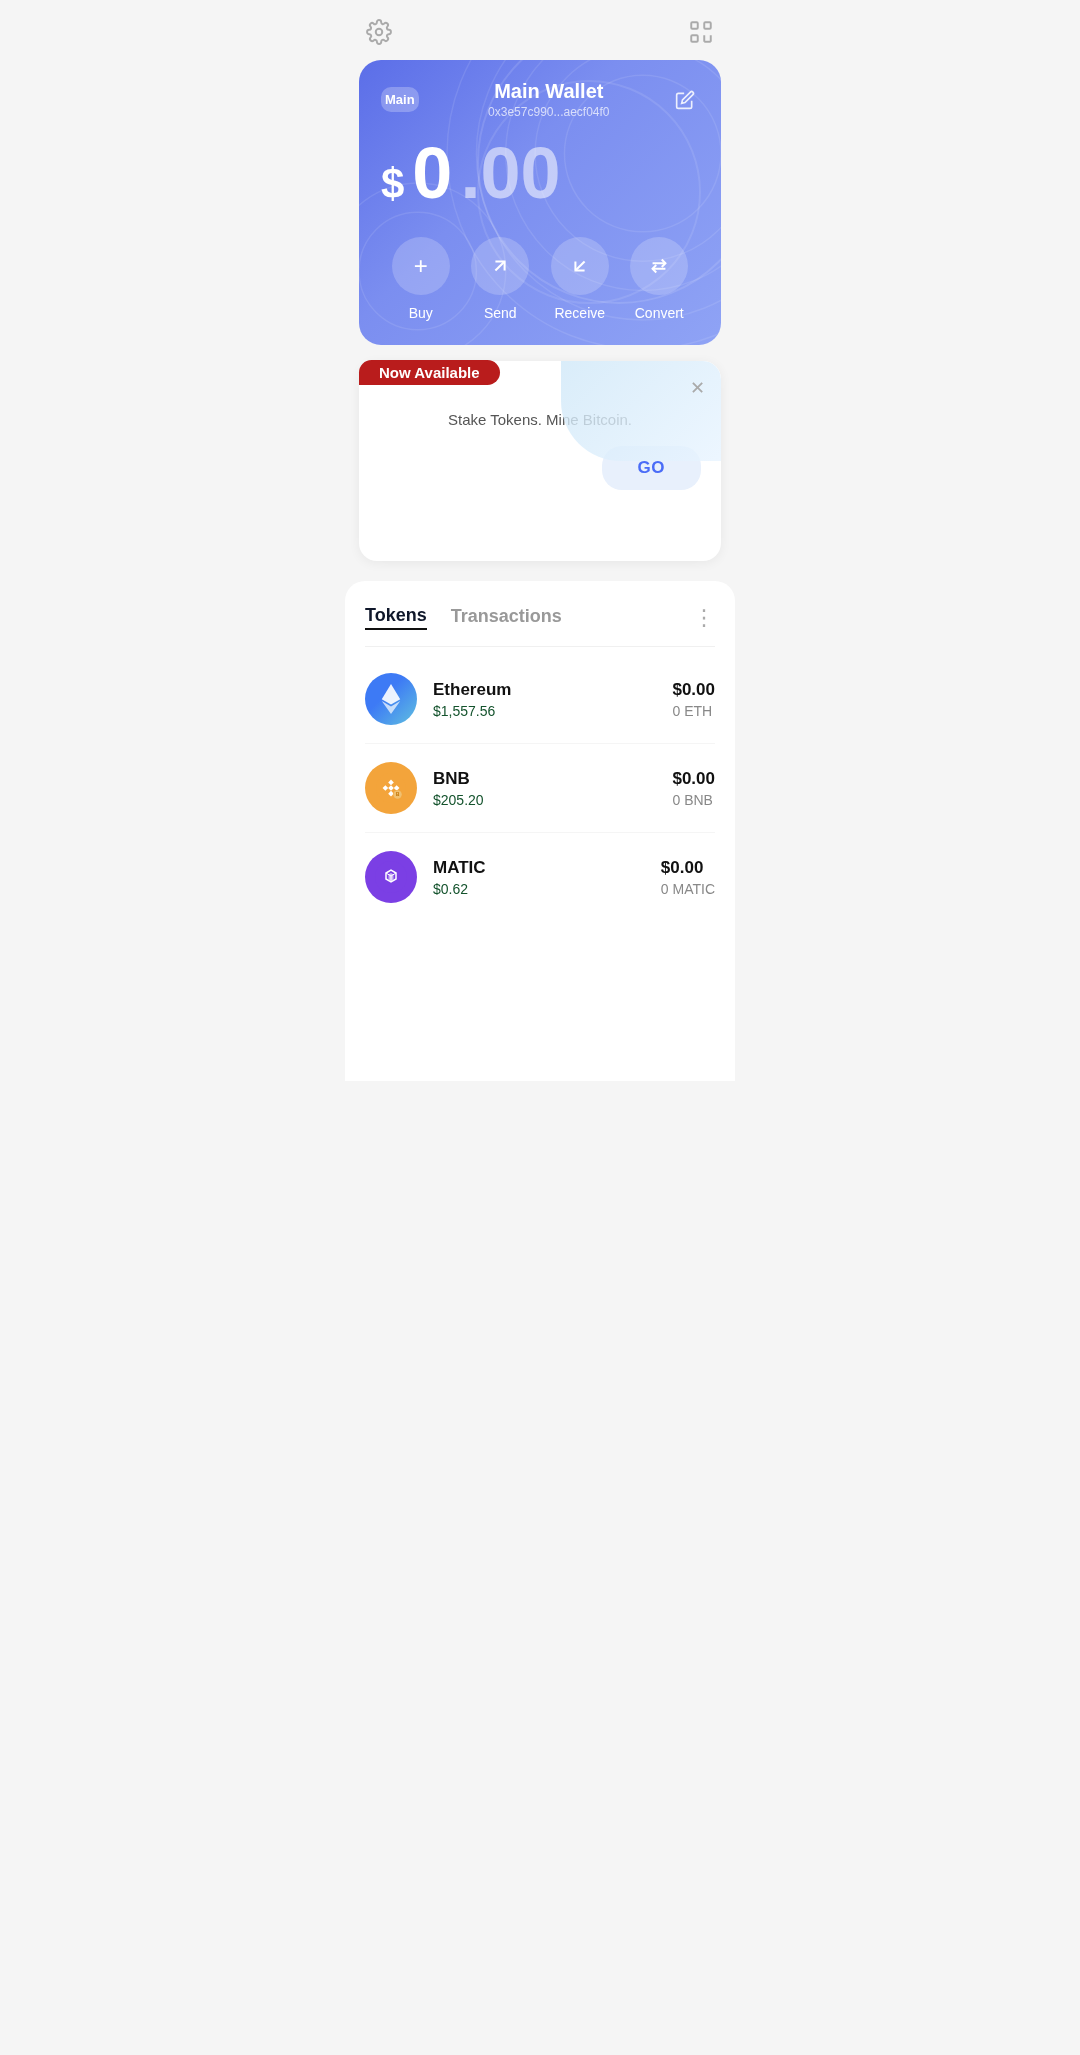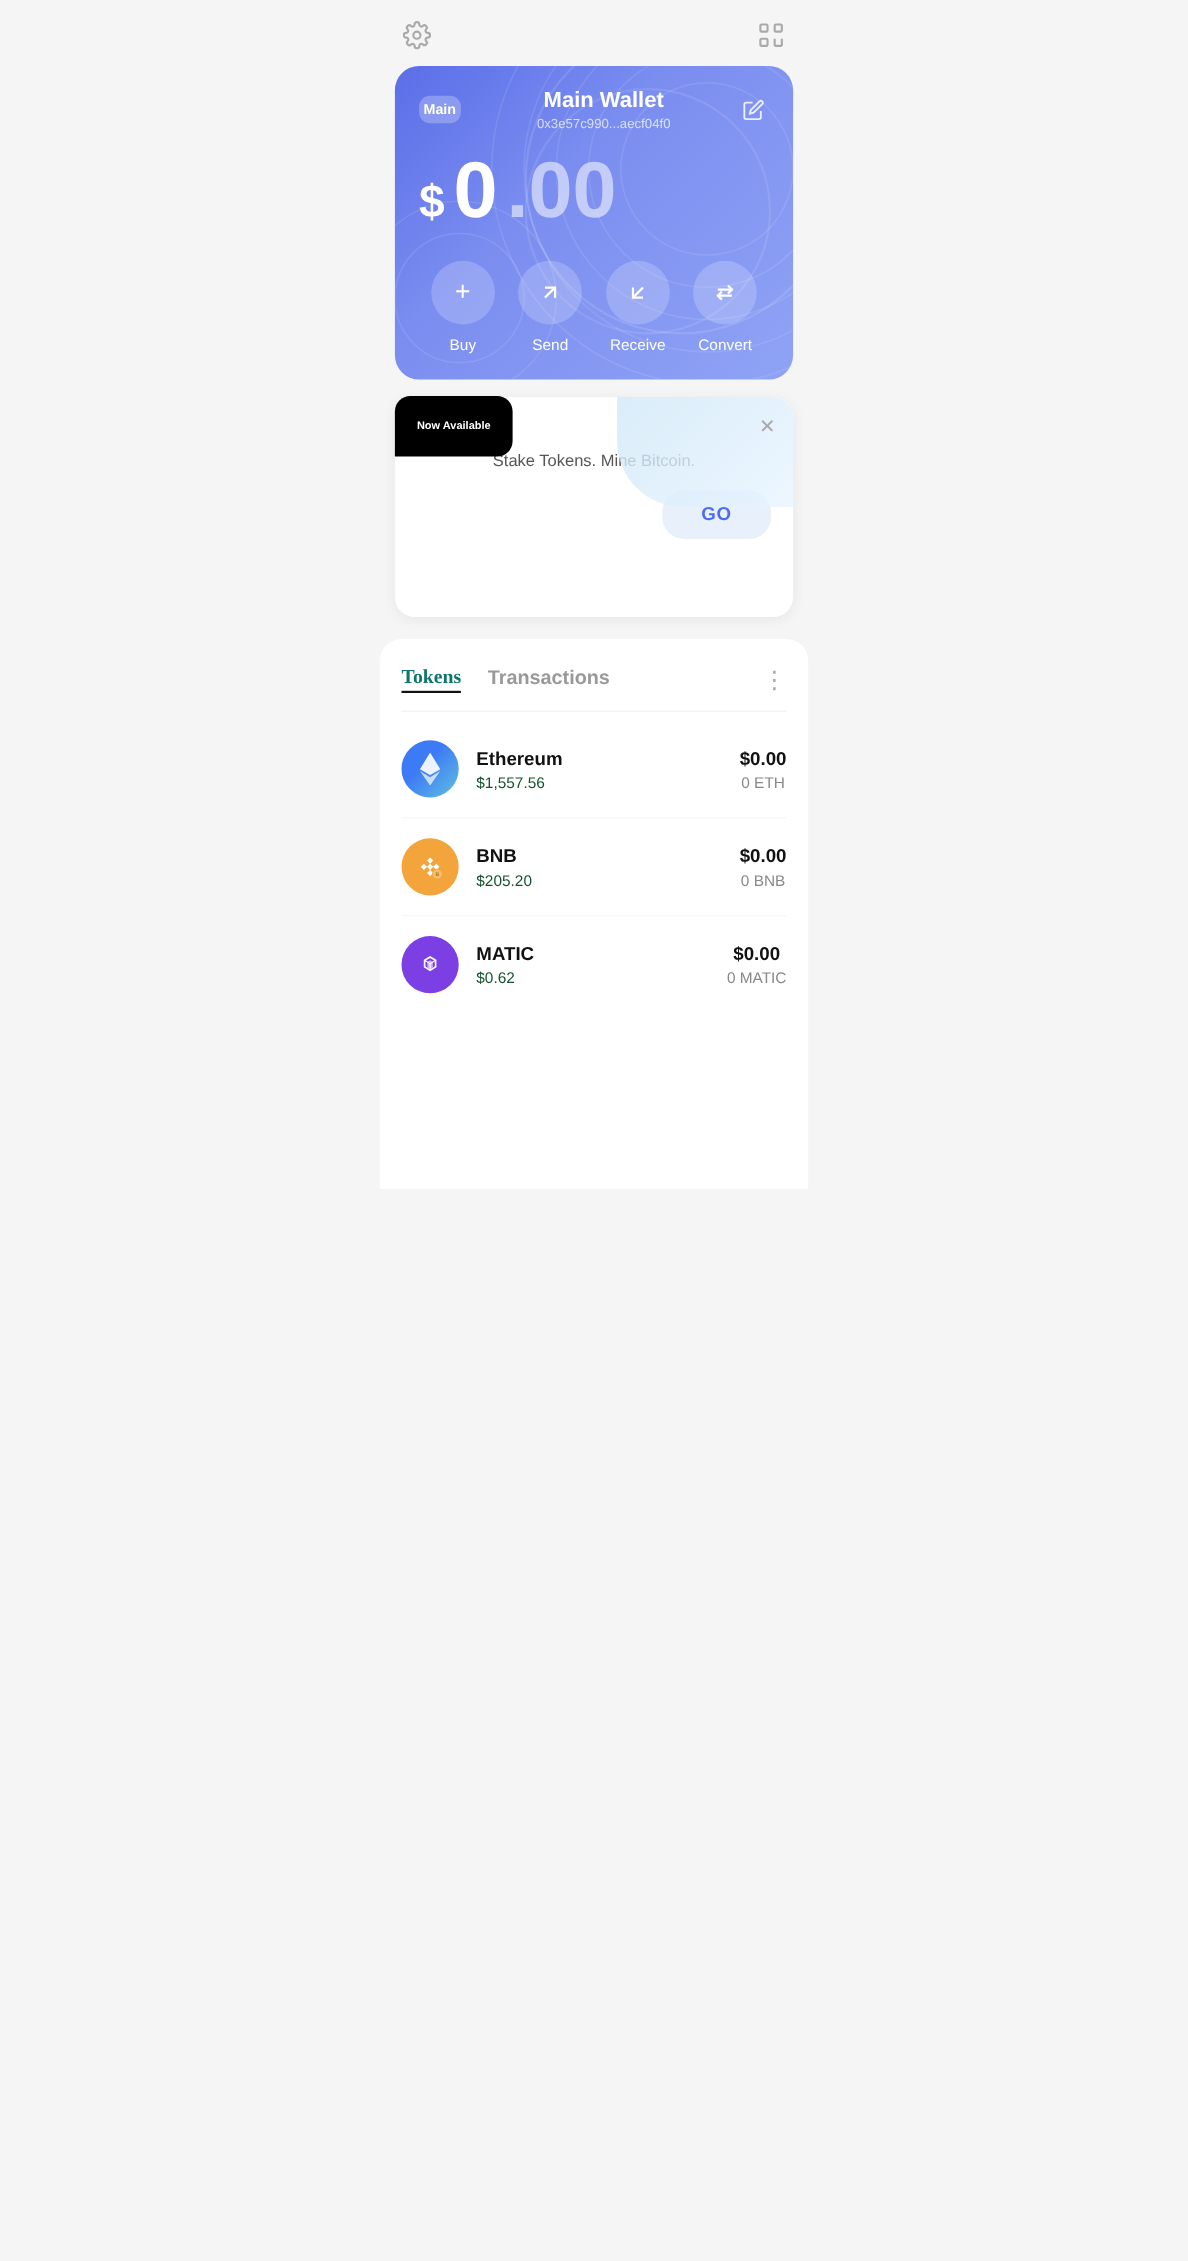--- a/index.html
+++ b/index.html
@@ -165,25 +165,25 @@
 
     
     .promo-section {
       margin: 0 14px 20px;
       position: relative;
     }
     .now-available-badge {
       position: absolute;
       top: -1px;
       left: 0;
-      background: #000000;
-      color: #fff;
-      font-size: 10px;
+      background: #b91c1c;
+      color: #fff;
+      font-size: 15px;
       font-weight: 600;
-      padding: 22px 20px;
+      padding: 4px 20px;
       border-radius: 14px 14px 14px 0;
       z-index: 2;
     }
     .promo-card {
       background: #fff;
       border-radius: 18px;
       padding: 50px 20px 22px;
       position: relative;
       overflow: hidden;
       box-shadow: 0 2px 12px rgba(0,0,0,0.06);
@@ -268,23 +268,22 @@
       gap: 24px;
     }
     .tab {
       font-size: 18px;
       font-weight: 700;
       color: #999;
       cursor: pointer;
       padding-bottom: 2px;
     }
     .tab.active {
-      color: #0f766e;
+      color: #0f172a;
       border-bottom: 2px solid #111;
-      font-family: Liberation Serif, serif;
     }
     .tabs-more {
       margin-left: auto;
       color: #aaa;
       font-size: 22px;
       cursor: pointer;
       line-height: 1;
     }
 
     
@@ -322,21 +321,21 @@
     .token-name {
       font-size: 17px;
       font-weight: 700;
       color: #111;
     }
     .token-price {
       font-size: 14px;
       color: #14532d;
       margin-top: 3px;
     }
-    .token-values { text-align: center; }
+    .token-values { text-align: left; }
     .token-usd {
       font-size: 17px;
       font-weight: 700;
       color: #111;
     }
     .token-amount {
       font-size: 14px;
       color: #888;
       margin-top: 3px;
     }

